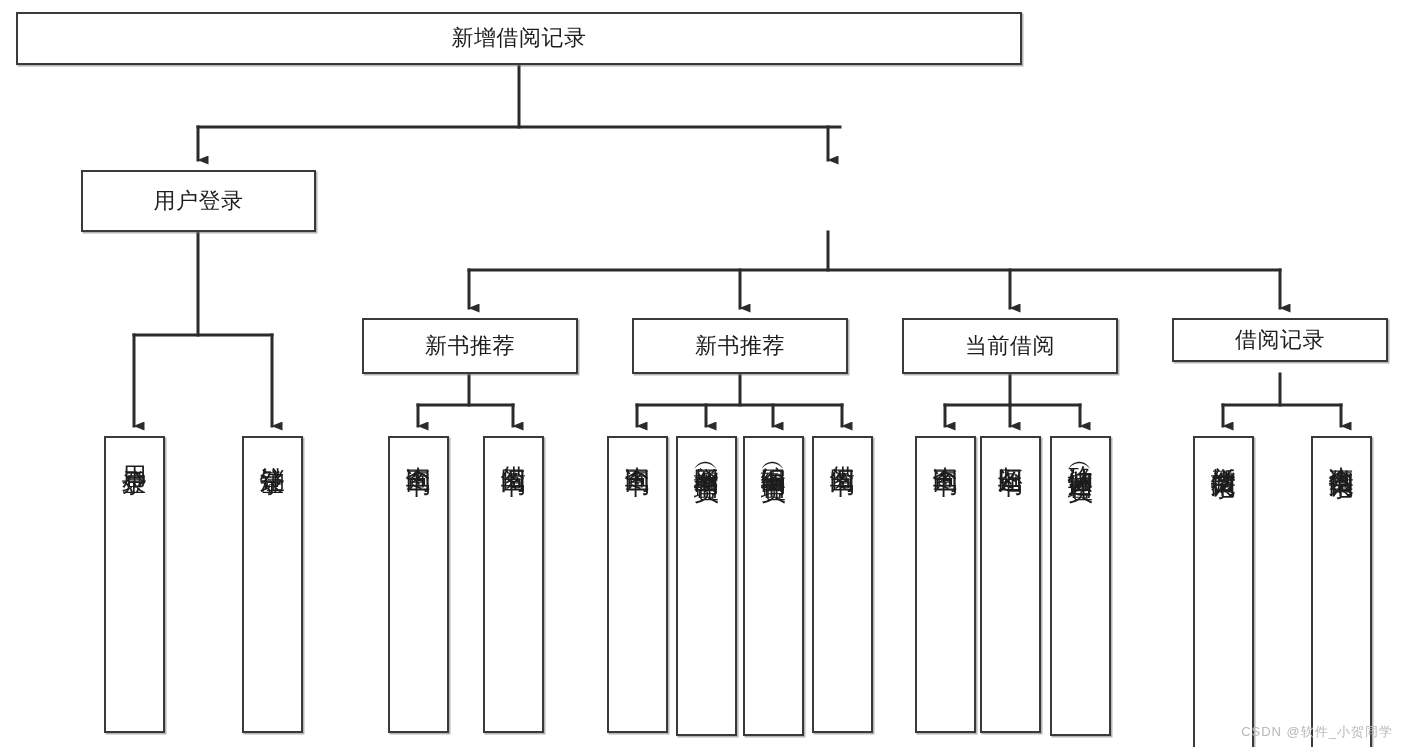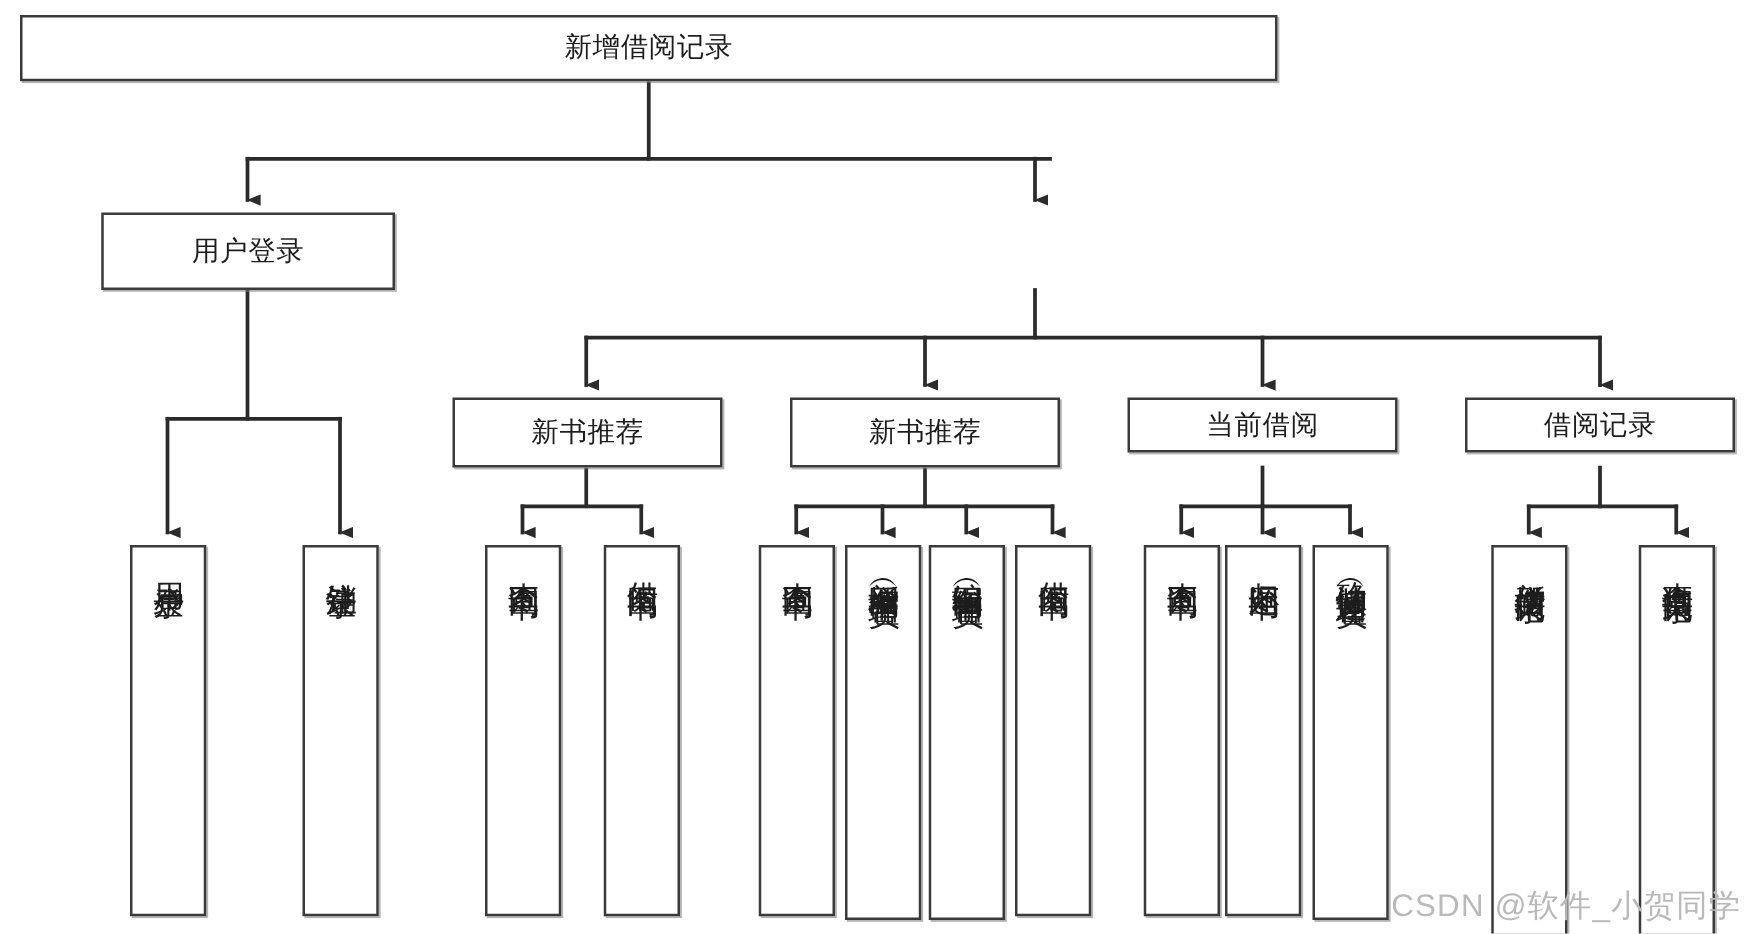--- a/index.html
+++ b/index.html
@@ -56,21 +56,21 @@
     justify-content: center;
     padding-top: 8px;
   }
   .leaf-box .node-label-v {
     max-height: 100%;
   }
   #watermark {
     position: absolute;
     right: 12px;
     bottom: 6px;
-    font-size: 25px;
+    font-size: 13px;
     color: #b9b9b9;
     letter-spacing: 1px;
     white-space: nowrap;
     pointer-events: none;
   }
 </style>
 </head>
 <body>
 
 <div id="diagram-root">
@@ -136,21 +136,21 @@
 
 
   <div class="node-box" style="left:362px; top:318px; width:216px; height:56px;">
     <span class="node-label-h">新书推荐</span>
   </div>
 
   <div class="node-box" style="left:632px; top:318px; width:216px; height:56px;">
     <span class="node-label-h">新书推荐</span>
   </div>
 
-  <div class="node-box" style="left:902px; top:318px; width:216px; height:44px;">
+  <div class="node-box" style="left:902px; top:318px; width:216px; height:56px;">
     <span class="node-label-h">当前借阅</span>
   </div>
 
   <div class="node-box" style="left:1172px; top:318px; width:216px; height:44px;">
     <span class="node-label-h">借阅记录</span>
   </div>
 
   <div class="node-box leaf-box" style="left:104px; top:436px; width:61px; height:297px;">
     <span class="node-label-v">用户登录</span>
   </div>

